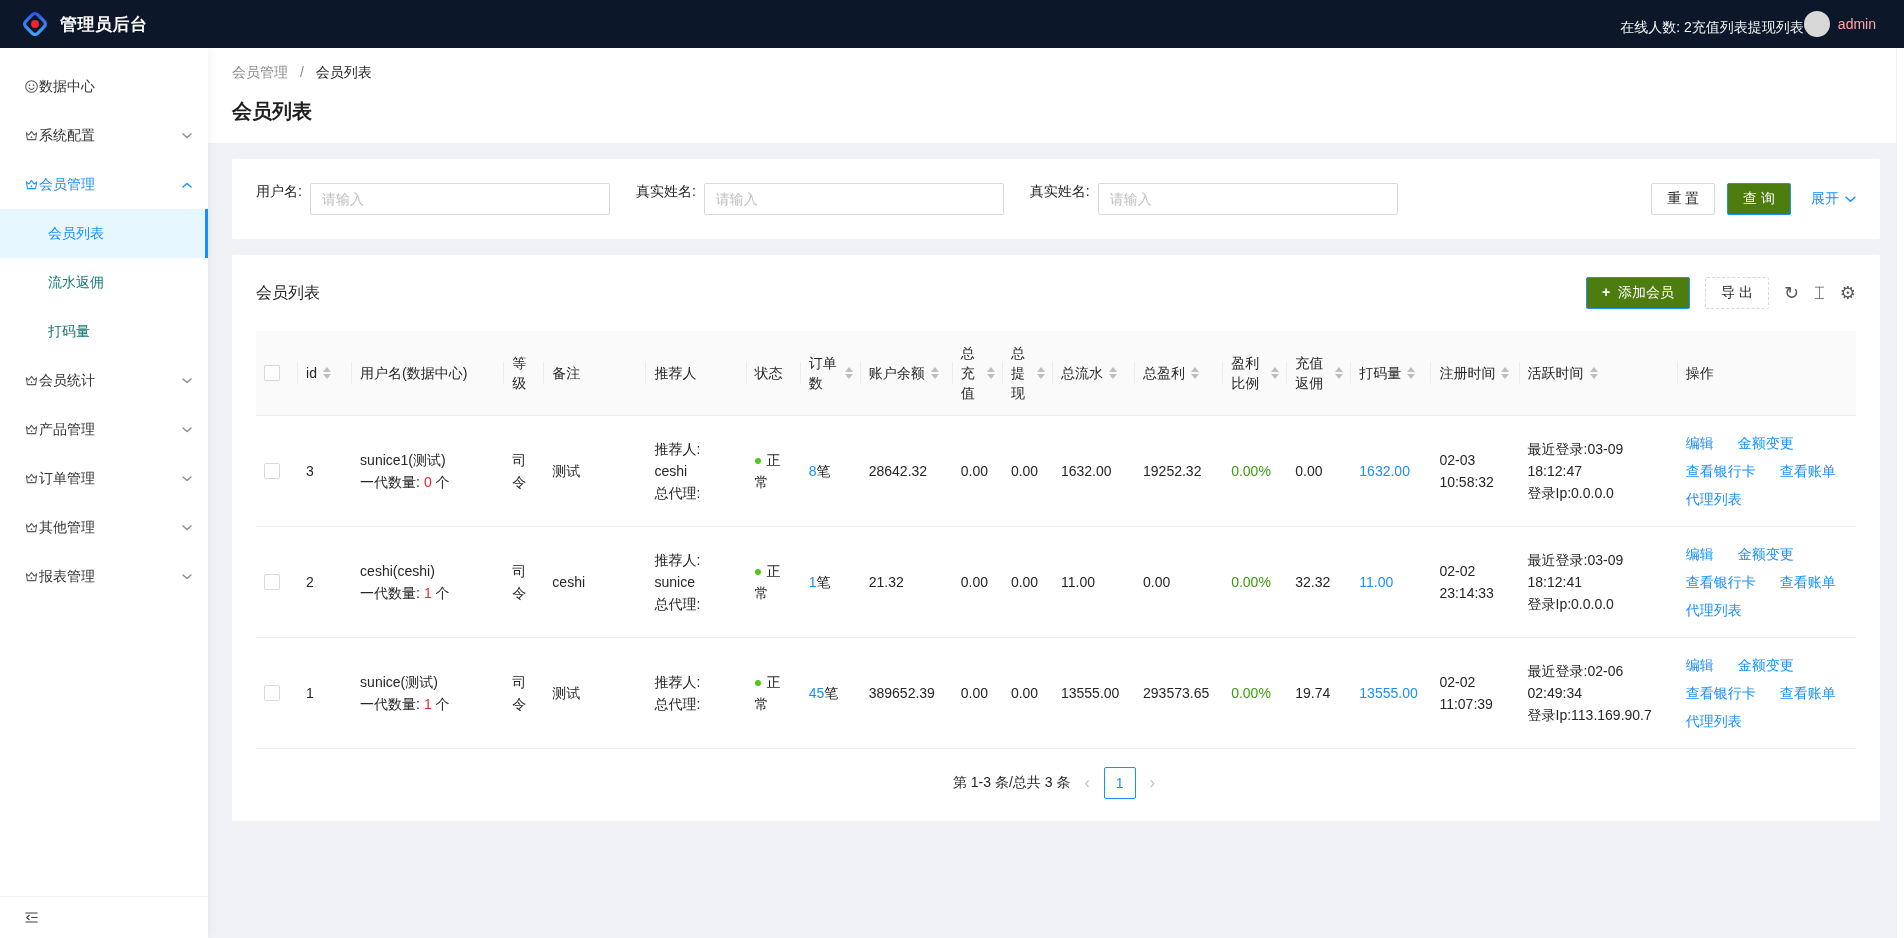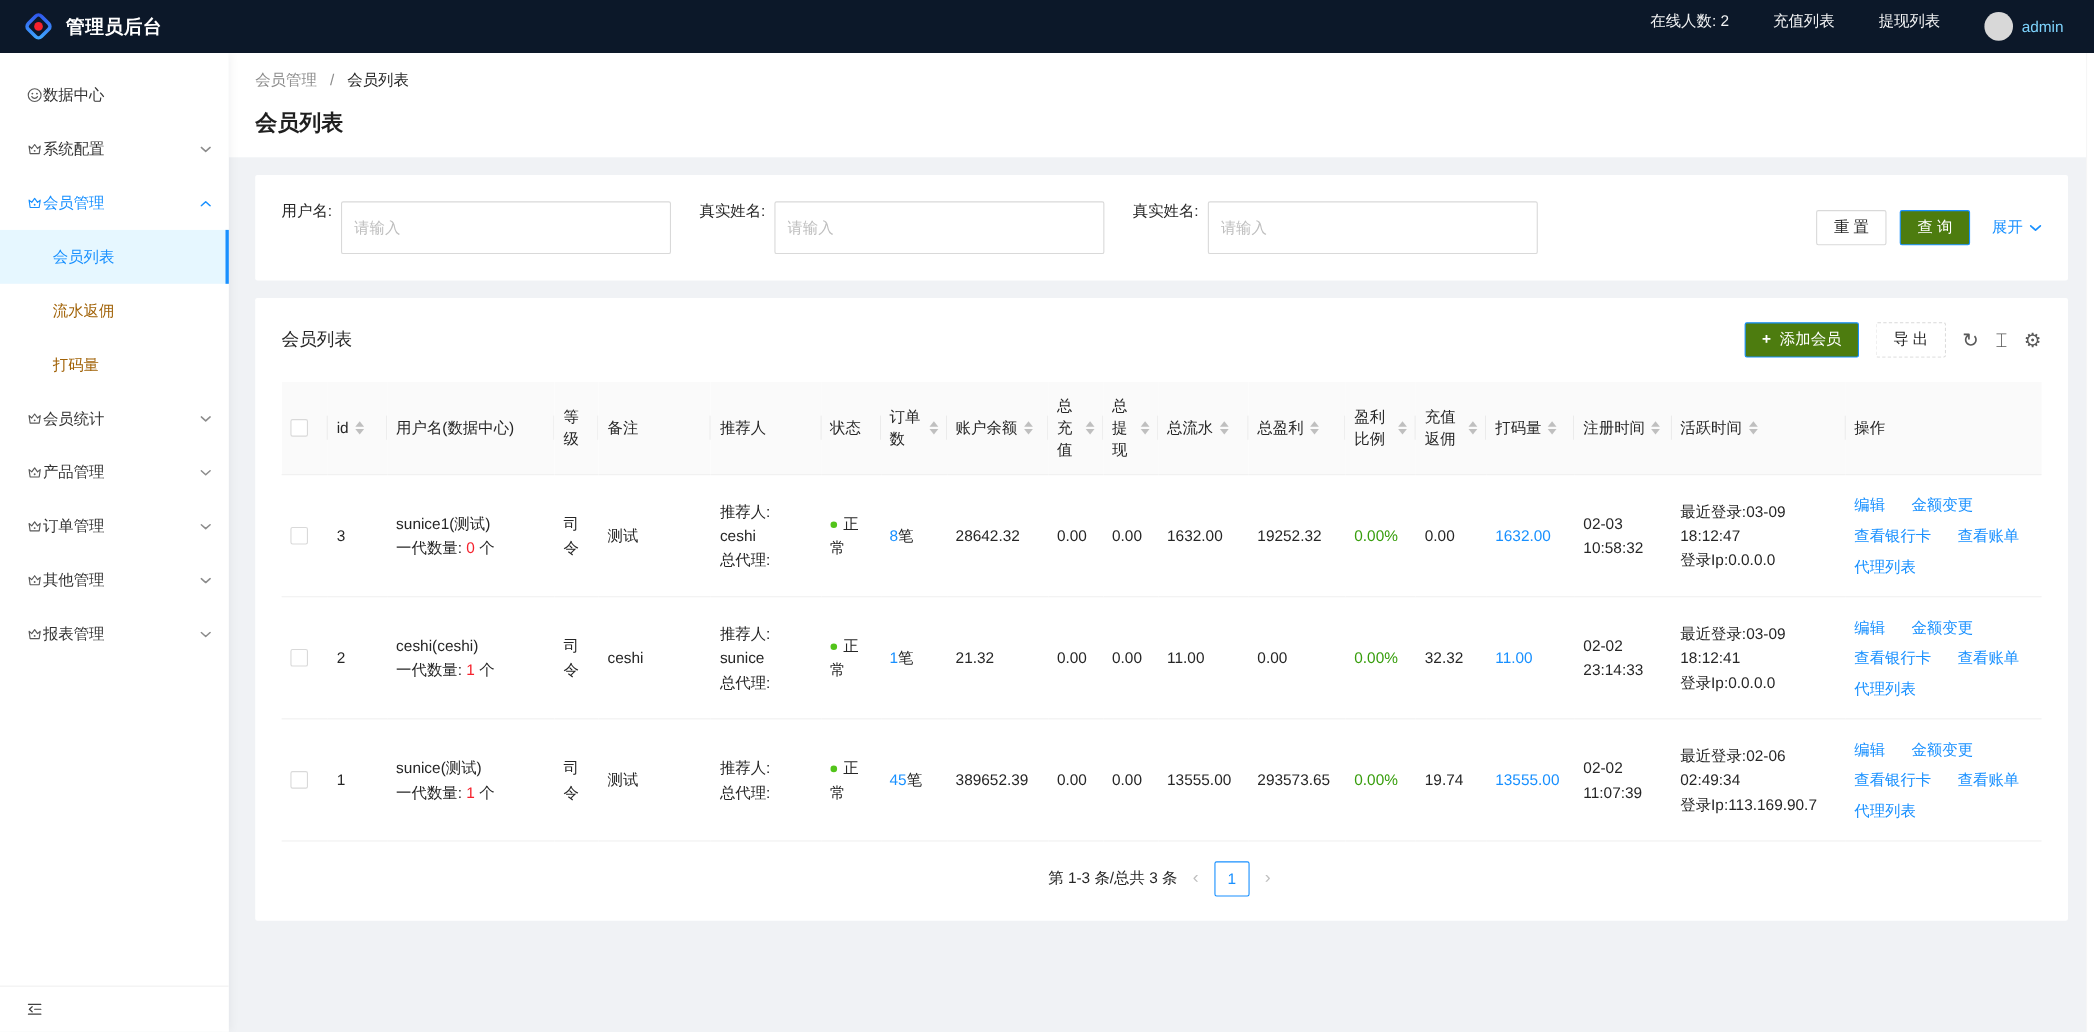--- a/index.html
+++ b/index.html
@@ -3,54 +3,54 @@
 <meta charset="utf-8">
 <style>
   *{box-sizing:border-box;margin:0;padding:0}
   html,body{width:1904px;height:938px;overflow:hidden;background:#f0f2f5;
     font-family:"Liberation Sans","DejaVu Sans",sans-serif;font-size:14px;color:#262626}
   
   .topbar{position:fixed;top:0;left:0;right:0;height:48px;background:#0c1829;z-index:30;
     display:flex;align-items:center;justify-content:space-between;padding:0 28px 0 20px}
   .brand{display:flex;align-items:center;gap:10px}
   .app-title{color:#fff;font-size:17px;font-weight:bold;letter-spacing:.5px}
-  .topbar-right{display:flex;align-items:flex-start;gap:40px;color:rgba(255,255,255,.95)}
+  .topbar-right{display:flex;align-items:flex-end;color:rgba(255,255,255,.95)}
   .top-link{cursor:pointer}
-  .user{display:flex;align-items:center;gap:8px;color:#7dd3fc}
+  .user{display:flex;align-items:center;gap:8px;color:#fca5a5}
   .avatar{width:26px;height:26px;border-radius:50%;background:#d8d8d8;display:inline-block}
   
   .sider{position:fixed;top:48px;left:0;bottom:0;width:208px;background:#fff;z-index:20;
     box-shadow:2px 0 8px rgba(0,21,41,.05)}
   .menu{padding-top:14px}
   .menu-item{height:49px;display:flex;align-items:center;padding:0 16px 0 24px;color:#333;cursor:pointer}
   .mi-icon{display:flex;color:#595959}
   .mi-label{flex:1}
   .mi-arrow{color:#8c8c8c;display:flex}
   .mi-arrow.up svg{transform:rotate(180deg)}
   .menu-item.active-group{color:#1890ff}
   .menu-item.active-group .mi-icon,.menu-item.active-group .mi-arrow{color:#1890ff}
-  .submenu-item{height:49px;display:flex;align-items:center;padding-left:48px;color:#a16207;cursor:pointer}
+  .submenu-item{height:49px;display:flex;align-items:center;padding-left:48px;color:#0f766e;cursor:pointer}
   .submenu-item.selected{background:#e6f7ff;color:#1890ff;border-right:3px solid #1890ff}
   .sider-footer{position:absolute;bottom:0;left:0;right:0;height:42px;border-top:1px solid #f0f0f0;
     display:flex;align-items:center;padding-left:24px;color:#404040}
   
   main{margin:48px 0 0 208px;height:890px;overflow:hidden}
   .page-header{background:#fff;padding:16px 24px 18px}
   .breadcrumb{color:#8c8c8c;margin-bottom:16px}
   .bc-sep{margin:0 8px}
   .bc-current{color:#262626}
   .page-title{font-size:20px;font-weight:600;color:#1f1f1f}
   .content{padding:16px 24px 0}
   .card{background:#fff;border-radius:2px}
   
   .filter-card{padding:24px;display:flex;align-items:center}
   .filter-fields{display:flex;gap:26px;flex:1}
   .filter-field{display:flex;align-items:flex-start}
   .filter-label{margin-right:8px;white-space:nowrap}
-  .ipt{width:300px;height:48px;border:1px solid #d9d9d9;border-radius:2px;padding:0 11px;
+  .ipt{width:300px;height:32px;border:1px solid #d9d9d9;border-radius:2px;padding:0 11px;
     font-size:14px;color:#262626;outline:none;font-family:inherit;background:#fff}
   .ipt::placeholder{color:#bfbfbf}
   .filter-actions{display:flex;align-items:center;gap:12px;margin-left:28px}
   .btn{height:32px;padding:0 15px;border:1px solid #d9d9d9;background:#fff;border-radius:2px;
     font-size:14px;color:#262626;cursor:pointer;font-family:inherit;white-space:nowrap}
   .btn-primary{background:#4d7c0f;border-color:#1890ff;color:#fff}
   .btn-dashed{border-style:dashed}
   .expand-link{color:#1890ff;display:flex;align-items:center;gap:6px;cursor:pointer;margin-left:8px}
   
   .table-card{margin-top:16px;padding:16px 24px}

